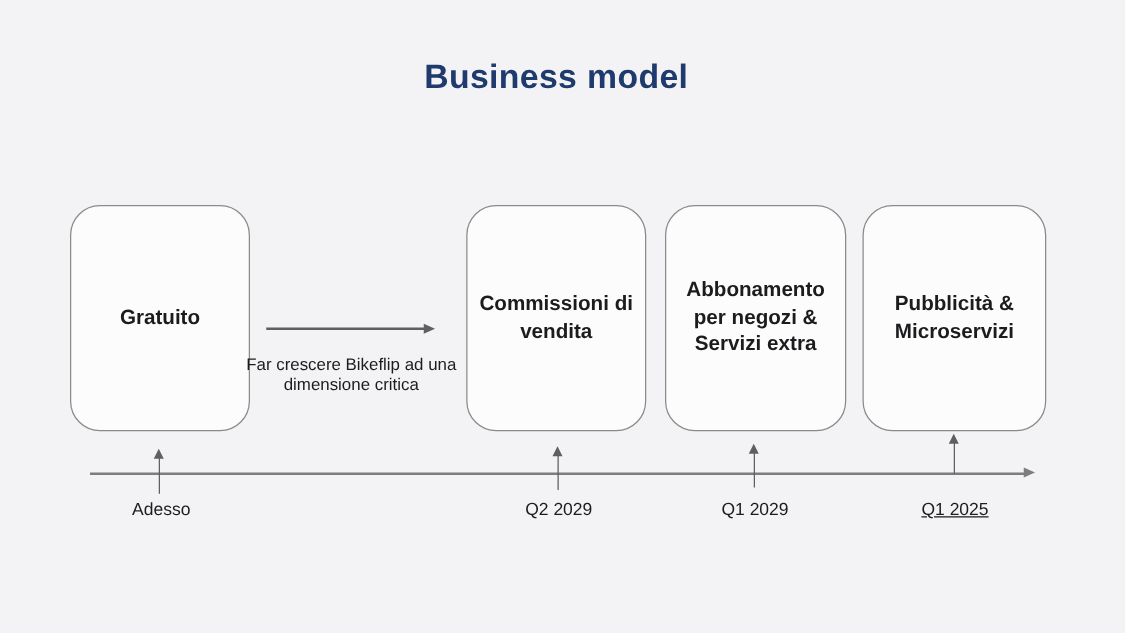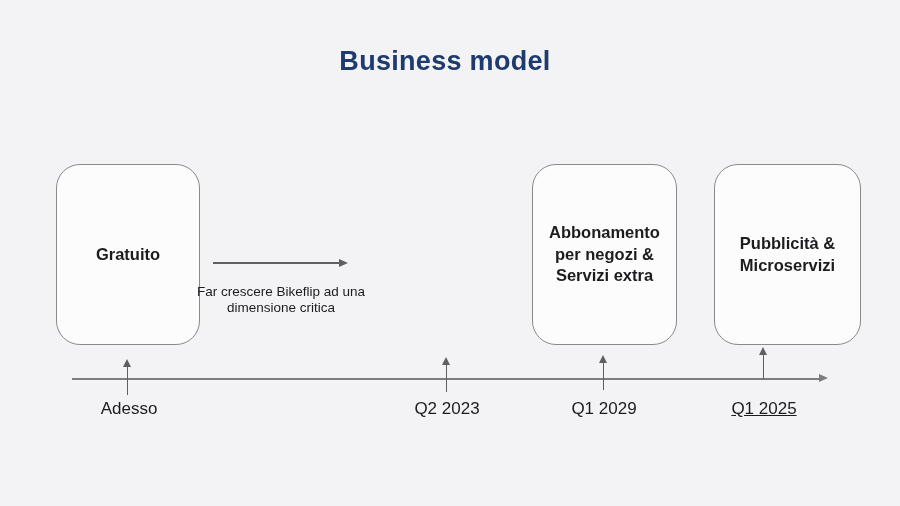--- a/index.html
+++ b/index.html
@@ -46,21 +46,21 @@
   .box .box-label{
     font-size:16.5px;
     font-weight:700;
     line-height:1.3;
     color:var(--box-text);
     padding:0 9px;
   }
   .box-1{left:56px;width:144px;}
   .box-2{left:373px;width:144px;}
   .box-3{left:532px;width:145px;}
-  .box-4{left:690px;width:147px;margin-left:24px;}
+  .box-4{left:690px;width:147px;}
 
   .hline{
     position:absolute;
     height:1.5px;
     background:var(--arrow);
   }
   .growth-line{left:213px;top:262px;width:127px;}
   .growth-head{
     position:absolute;left:339px;top:258.5px;
     width:0;height:0;
@@ -103,21 +103,21 @@
   .tick-head-q2-2023{left:442.3px;top:357px;}
   .tick-q1-2024{left:602.5px;top:362px;height:28px;}
   .tick-head-q1-2024{left:599.3px;top:355px;}
   .tick-q1-2025{left:762.5px;top:354px;height:25px;}
   .tick-head-q1-2025{left:759.3px;top:347px;}
 
   .timeline-label{
     position:absolute;
     top:399px;
     transform:translateX(-50%);
-    font-size:17px;
+    font-size:14px;
     color:var(--label-text);
     white-space:nowrap;
   }
   .label-adesso{left:129px;}
   .label-q2-2023{left:447px;}
   .label-q1-2024{left:604px;}
   .label-q1-2025{left:764px;text-decoration:underline;}
 </style>
 </head>
 <body>
@@ -127,20 +127,23 @@
   <div class="slide-title">Business model</div>
 
   <div class="box box-1">
     <span class="box-label">Gratuito</span>
   </div>
 
   <div class="hline growth-line"></div>
   <div class="growth-head"></div>
   <div class="growth-caption">Far crescere Bikeflip ad una dimensione critica</div>
 
+  <div class="box box-2">
+    <span class="box-label">Commissioni di vendita</span>
+  </div>
 
   <div class="box box-3">
     <span class="box-label">Abbonamento per negozi &amp; Servizi extra</span>
   </div>
 
   <div class="box box-4">
     <span class="box-label">Pubblicità &amp; Microservizi</span>
   </div>
 
   <div class="hline timeline-line"></div>
@@ -149,17 +152,17 @@
   <div class="tick tick-adesso"></div>
   <div class="tick-head tick-head-adesso"></div>
   <div class="tick tick-q2-2023"></div>
   <div class="tick-head tick-head-q2-2023"></div>
   <div class="tick tick-q1-2024"></div>
   <div class="tick-head tick-head-q1-2024"></div>
   <div class="tick tick-q1-2025"></div>
   <div class="tick-head tick-head-q1-2025"></div>
 
   <div class="timeline-label label-adesso">Adesso</div>
-  <div class="timeline-label label-q2-2023">Q2 2023</div>
+  <div class="timeline-label label-q2-2023">Q2 2029</div>
   <div class="timeline-label label-q1-2024">Q1 2029</div>
   <div class="timeline-label label-q1-2025">Q1 2025</div>
 
 </div>
 
 </body></html>

